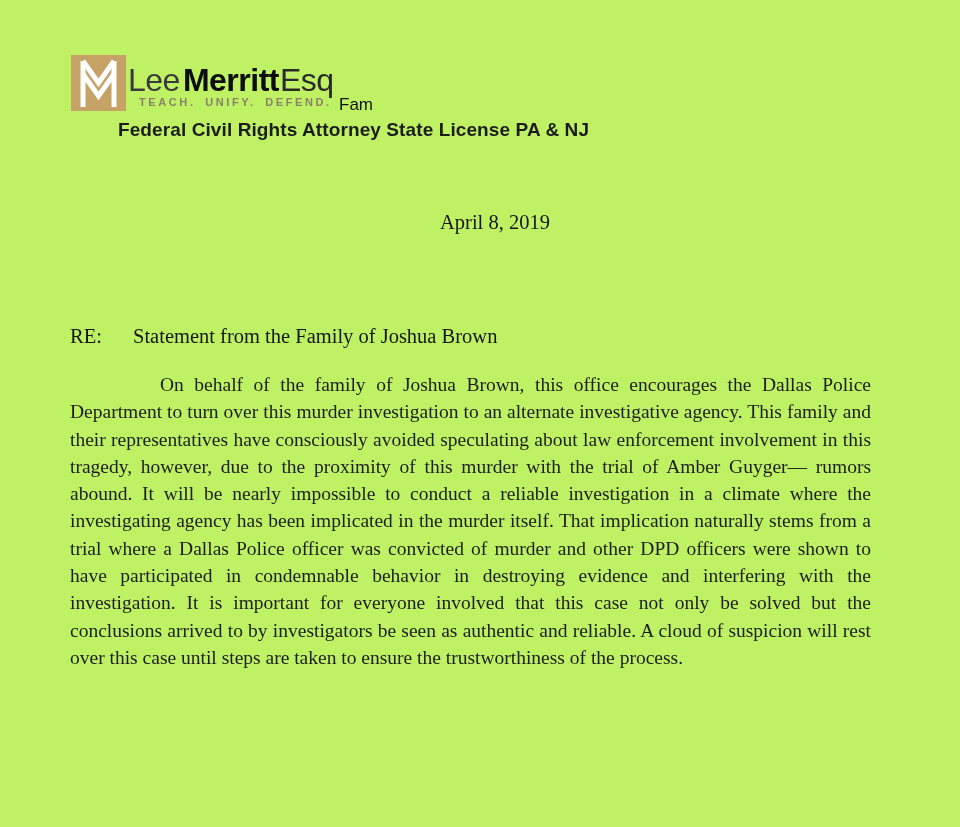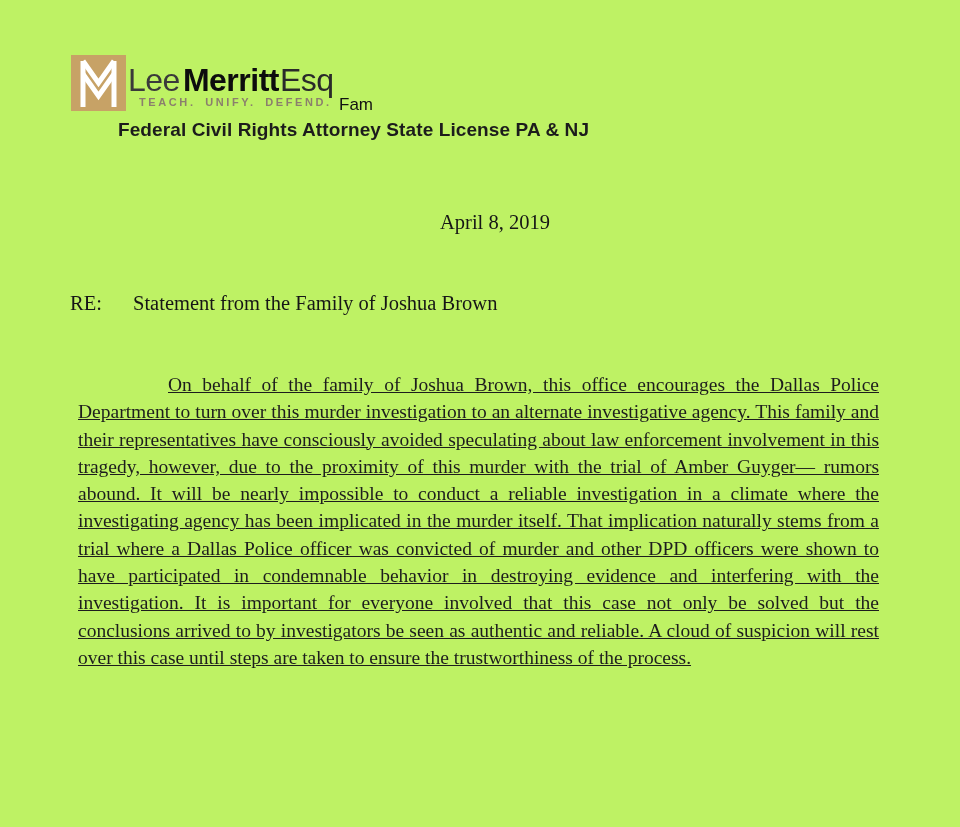--- a/index.html
+++ b/index.html
@@ -86,31 +86,30 @@
     white-space: nowrap;
   }
 
   .re-line {
     position: absolute;
     left: 70px; top: 292px;
     font-size: 20.5px;
     color: #161616;
     white-space: nowrap;
   }
-  .re-line .re-label { display: inline-block; min-width: 63px; }
+  .re-line .re-label { display: inline-block; min-width: 63px; margin-top: 33px; }
 
   .para {
     position: absolute;
-    left: 78px;
+    left: 70px;
     width: 801px;
     font-size: 19.5px;
     line-height: 27.3px;
     text-align: justify;
     color: var(--ink);
-    text-decoration: underline;
   }
   .para-1 { top: 371px; text-indent: 90px; }
   .para-2 { top: 716px; line-height: 28px; }
 </style>
 </head>
 <body>
 
 <div class="page">
 
   <div class="logo-square">

